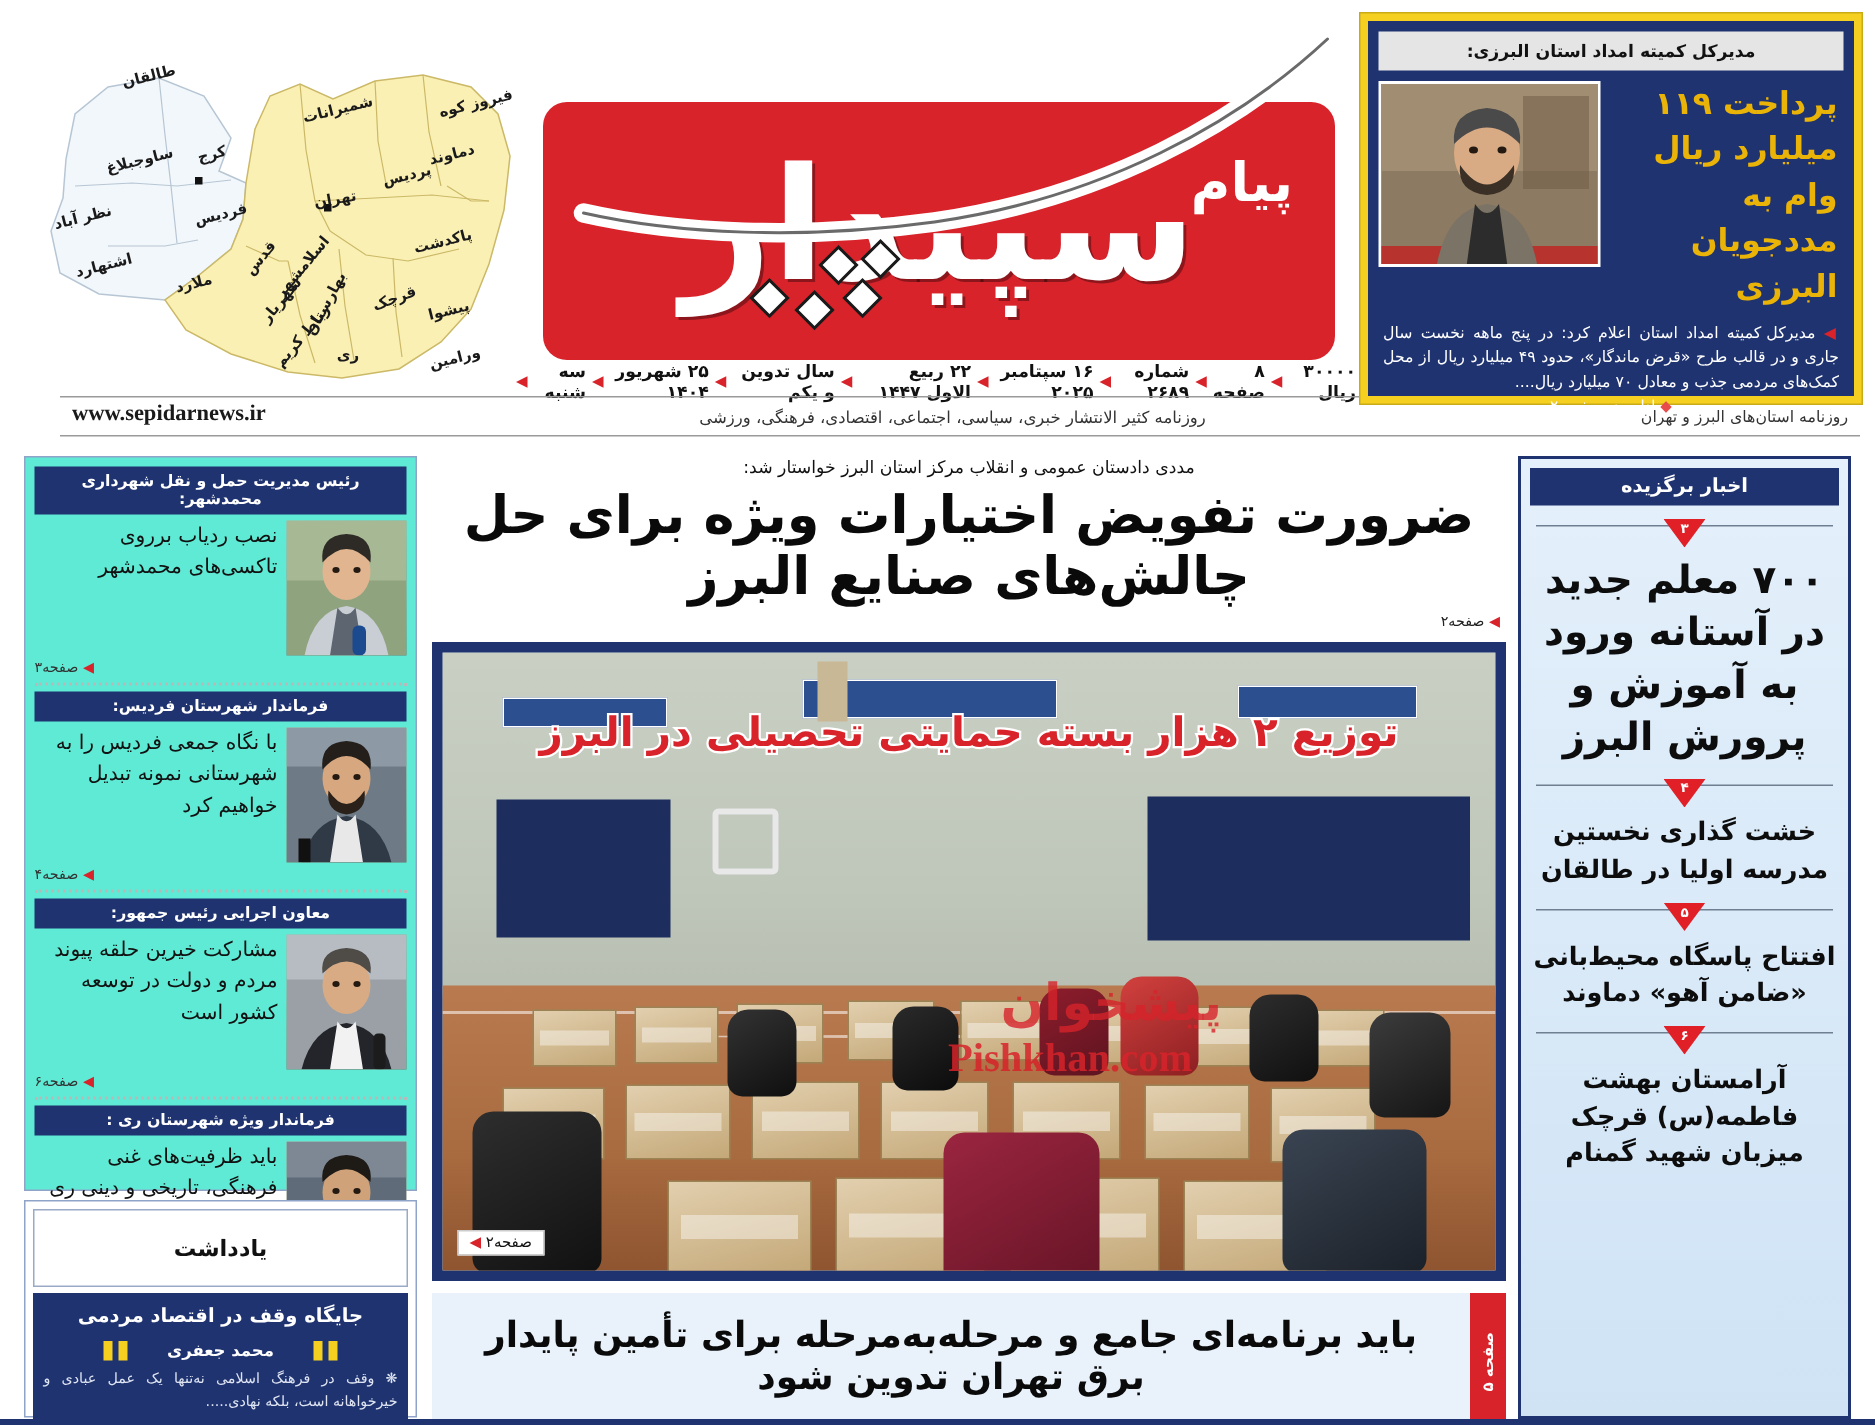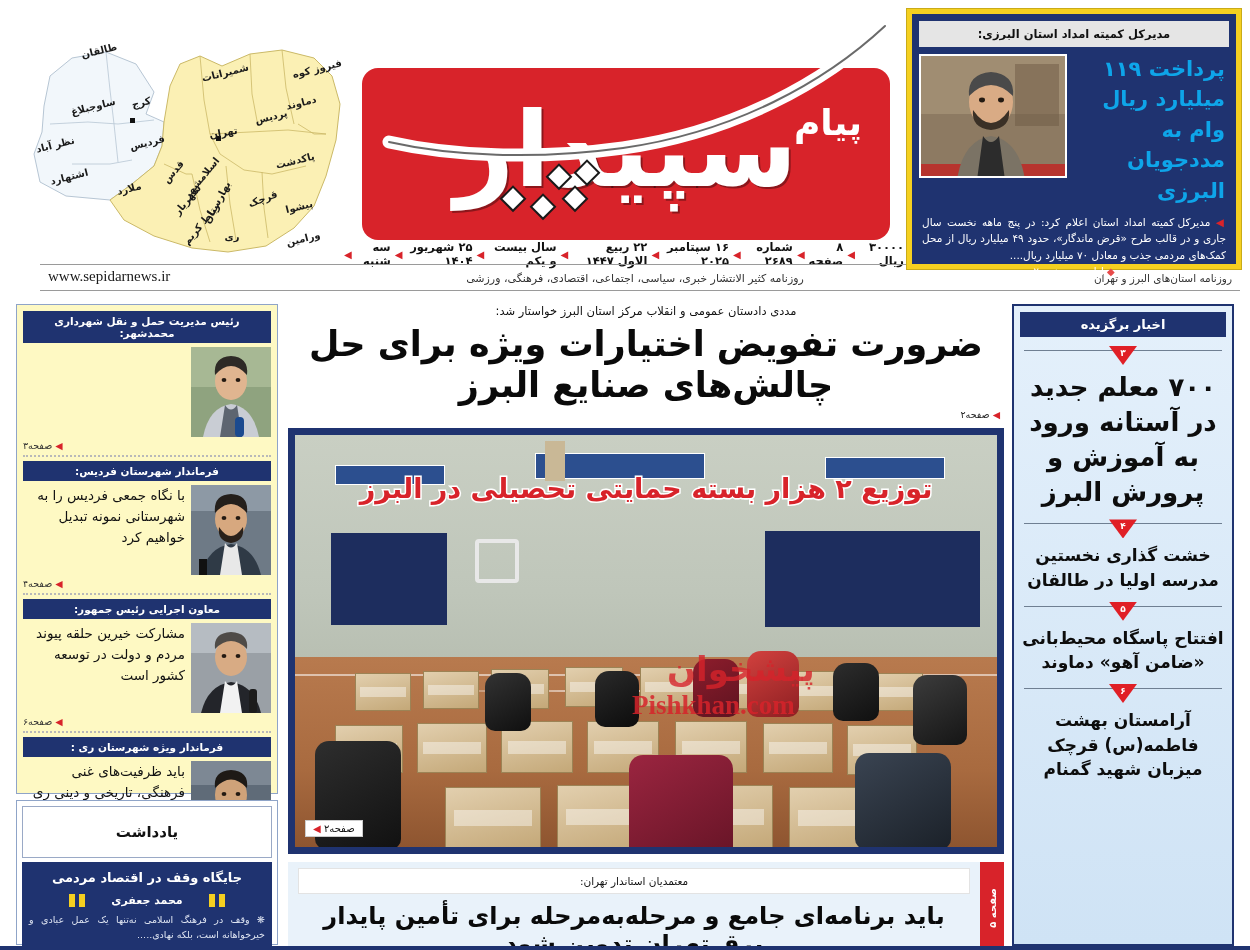--- a/index.html
+++ b/index.html
@@ -45,21 +45,21 @@
     display: flex; flex-direction: row-reverse; align-items: center;
     justify-content: center; gap: 4px; direction: rtl;
     font-size: 11.5px; font-weight: bold; color: #111;
   }
   .datestrip .sep { color: #d8232a; font-size: 10px; }
 
   
   .rule { position: absolute; height: 1px; background: #9a9a9a; }
   .tagline-l {
     position: absolute; left: 48px; top: 268px; font-size: 15px;
-    color: #1a1a1a; font-family: "Liberation Serif", serif; font-weight: normal;
+    color: #1a1a1a; font-family: "Liberation Serif", serif; font-weight: bold;
     direction: ltr;
   }
   .tagline-c {
     position: absolute; left: 420px; top: 272px; width: 430px; text-align: center;
     font-size: 11px; color: #333; direction: rtl;
   }
   .tagline-r {
     position: absolute; right: 18px; top: 272px; font-size: 10.5px;
     color: #333; direction: rtl;
   }
@@ -72,21 +72,21 @@
   .promo-inner {
     width: 100%; height: 100%; background: #1f3370; padding: 7px;
     position: relative;
   }
   .promo-kicker {
     background: #e5e5e5; color: #111; text-align: center;
     font-size: 11.5px; font-weight: bold; padding: 6px 4px; direction: rtl;
   }
   .promo-body { display: flex; flex-direction: row; gap: 6px; margin-top: 7px; }
   .promo-title {
-    flex: 1; color: #0ea5e9; font-size: 21px; font-weight: bold; line-height: 1.45;
+    flex: 1; color: #eab308; font-size: 21px; font-weight: bold; line-height: 1.45;
     direction: rtl; text-align: right; padding-right: 4px;
   }
   .promo-photo {
     width: 148px; height: 124px; border: 2px solid #fff;
     background: linear-gradient(160deg,#9c8b76 0%,#7d6a55 45%,#5c4a3a 100%);
     position: relative; overflow: hidden;
   }
   .promo-lead {
     color: #fff; font-size: 10.5px; line-height: 1.55; direction: rtl;
     text-align: justify; margin-top: 8px; padding: 0 3px;
@@ -96,21 +96,21 @@
     color: #fff; font-size: 10px; direction: rtl; text-align: center; margin-top: 3px;
   }
   .promo-cont .dot { color: #e84b4b; }
 
   
   .body-area { position: absolute; top: 300px; left: 0; width: 1250px; height: 650px; }
 
   
   .leftcol {
     position: absolute; left: 16px; top: 4px; width: 262px; height: 490px;
-    border: 1px solid #8fa4c8; padding: 6px; background: #fef9c3;
+    border: 1px solid #8fa4c8; padding: 6px; background: #5eead4;
   }
   .lc-item { margin-bottom: 4px; }
   .lc-head {
     background: #1f3370; color: #fff; font-size: 10.5px; font-weight: bold;
     text-align: center; padding: 4px 2px; direction: rtl;
   }
   .lc-row { display: flex; gap: 6px; margin-top: 4px; }
   .lc-photo {
     width: 80px; height: 90px; flex: none; border: 0;
     background: linear-gradient(165deg,#b5bfae,#6d7a6a);
@@ -355,21 +355,21 @@
         <rect x="224" y="144" width="17" height="17" transform="rotate(45 232 152)"></rect>
       </g>
     </svg>
 
     <div class="datestrip">
       <span class="sep">◀</span>
       <span>سه شنبه</span>
       <span class="sep">◀</span>
       <span>۲۵ شهریور ۱۴۰۴</span>
       <span class="sep">◀</span>
-      <span>سال بیست و یکم</span>
+      <span>سال تدوین و یکم</span>
       <span class="sep">◀</span>
       <span>۲۲ ربیع الاول ۱۴۴۷</span>
       <span class="sep">◀</span>
       <span>۱۶ سپتامبر ۲۰۲۵</span>
       <span class="sep">◀</span>
       <span>شماره ۲۶۸۹</span>
       <span class="sep">◀</span>
       <span>۸ صفحه</span>
       <span class="sep">◀</span>
       <span>۳۰۰۰۰ ریال</span>
@@ -428,20 +428,21 @@
               <rect x="0" y="0" width="80" height="40" fill="#a7b894"></rect>
               <ellipse cx="40" cy="34" rx="16" ry="19" fill="#e0b590"></ellipse>
               <path d="M24,28 q16,-18 32,0 q2,-18 -16,-19 q-18,1 -16,19" fill="#2e2a26"></path>
               <ellipse cx="33" cy="33" rx="2.4" ry="2" fill="#241a12"></ellipse>
               <ellipse cx="47" cy="33" rx="2.4" ry="2" fill="#241a12"></ellipse>
               <path d="M12,90 q6,-30 28,-33 q22,3 28,33 Z" fill="#c9cdd4"></path>
               <path d="M34,58 q6,9 12,0 l5,32 l-22,0 Z" fill="#5d6570"></path>
               <rect x="44" y="70" width="9" height="20" rx="4" fill="#1b4a8f"></rect>
             </svg>
           </div>
+          <div class="lc-text">نصب ردیاب برروی تاکسی‌های محمدشهر</div>
         </div>
         <div class="lc-page">
           <span class="tri">◀</span>
           <span>صفحه۳</span>
         </div>
         <div class="lc-dots"></div>
       </div>
 
       <div class="lc-item">
         <div class="lc-head">فرماندار شهرستان فردیس:</div>
@@ -604,21 +605,20 @@
 
         <div class="photo-caption">توزیع ۲ هزار بسته حمایتی تحصیلی در البرز</div>
         <div class="photo-page-tag">
           <span>صفحه۲</span>
           <span class="tri">◀</span>
         </div>
       </div>
 
       <div class="bottom-block">
         <div class="bb-main">
-          <div class="bb-kicker">معتمدیان استاندار تهران:</div>
           <div class="bb-headline">باید برنامه‌ای جامع و مرحله‌به‌مرحله برای تأمین پایدار برق تهران تدوین شود</div>
         </div>
         <div class="bb-tab">
           <span>صفحه ۵</span>
         </div>
       </div>
     </div>
 
     <div class="rightcol">
       <div class="rc-head">اخبار برگزیده</div>

